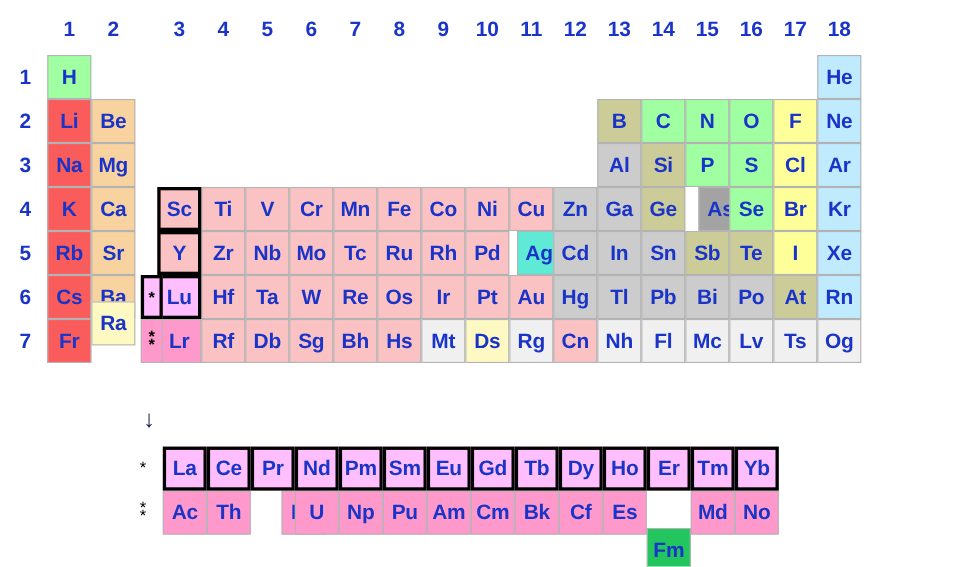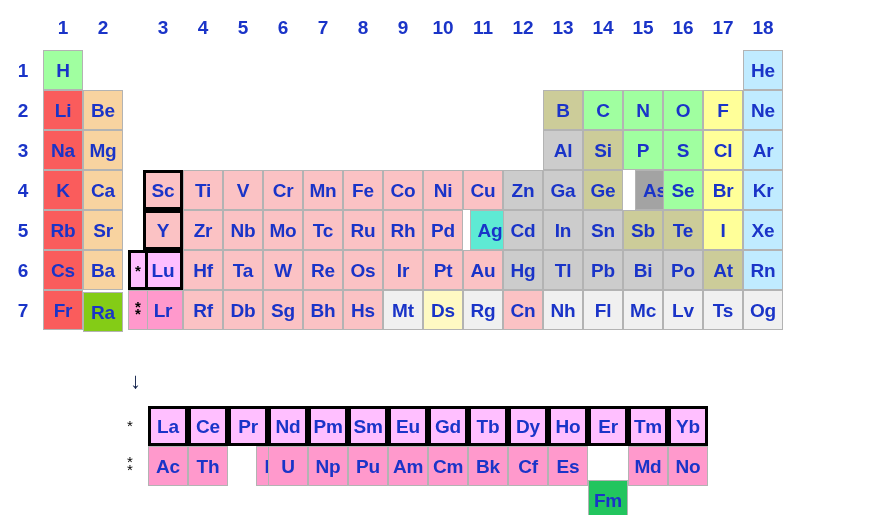--- a/index.html
+++ b/index.html
@@ -184,21 +184,21 @@
     <div class="cell" style="left: 423px; top: 250px; background: rgb(251, 194, 196);">Pt</div>
     <div class="cell" style="left: 463px; top: 250px; background: rgb(251, 194, 196);">Au</div>
     <div class="cell" style="left: 503px; top: 250px; background: rgb(204, 204, 204);">Hg</div>
     <div class="cell" style="left: 543px; top: 250px; background: rgb(204, 204, 204);">Tl</div>
     <div class="cell" style="left: 583px; top: 250px; background: rgb(204, 204, 204);">Pb</div>
     <div class="cell" style="left: 623px; top: 250px; background: rgb(204, 204, 204);">Bi</div>
     <div class="cell" style="left: 663px; top: 250px; background: rgb(204, 204, 204);">Po</div>
     <div class="cell" style="left: 703px; top: 250px; background: rgb(204, 204, 153);">At</div>
     <div class="cell" style="left: 743px; top: 250px; background: rgb(192, 235, 255);">Rn</div>
     <div class="cell" style="left: 43px; top: 290px; background: rgb(250, 92, 92);">Fr</div>
-    <div class="cell" style="left: 83px; top: 292px; background: #84cc16;">Ra</div>
+    <div class="cell" style="left: 83px; top: 274px; background: #fef9c3;">Ra</div>
     <div class="cell" style="left: 143px; top: 290px; background: rgb(255, 153, 204);">Lr</div>
     <div class="cell" style="left: 183px; top: 290px; background: rgb(251, 194, 196);">Rf</div>
     <div class="cell" style="left: 223px; top: 290px; background: rgb(251, 194, 196);">Db</div>
     <div class="cell" style="left: 263px; top: 290px; background: rgb(251, 194, 196);">Sg</div>
     <div class="cell" style="left: 303px; top: 290px; background: rgb(251, 194, 196);">Bh</div>
     <div class="cell" style="left: 343px; top: 290px; background: rgb(251, 194, 196);">Hs</div>
     <div class="cell" style="left: 383px; top: 290px; background: rgb(240, 240, 240);">Mt</div>
     <div class="cell" style="left: 423px; top: 290px; background: #fef9c3;">Ds</div>
     <div class="cell" style="left: 463px; top: 290px; background: rgb(240, 240, 240);">Rg</div>
     <div class="cell" style="left: 503px; top: 290px; background: rgb(251, 194, 196);">Cn</div>

